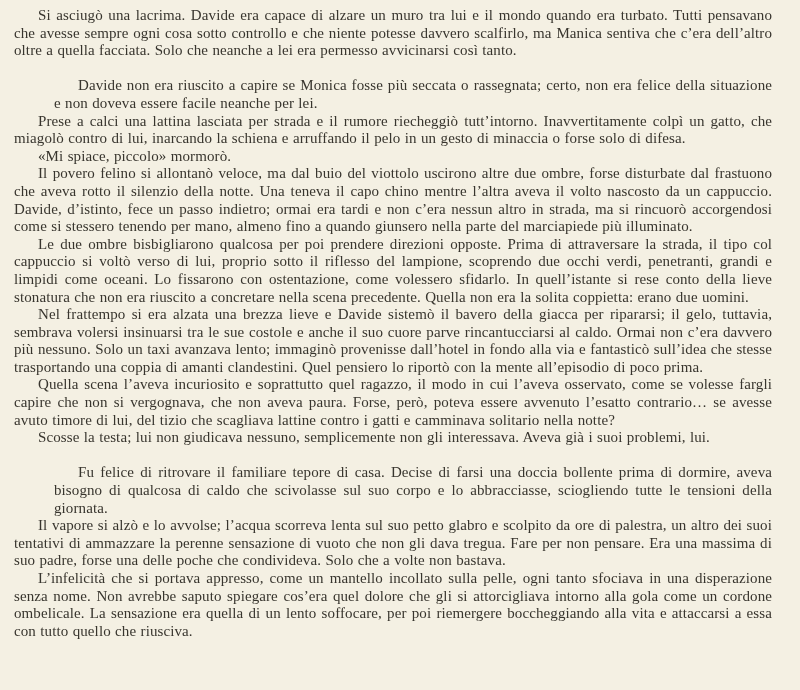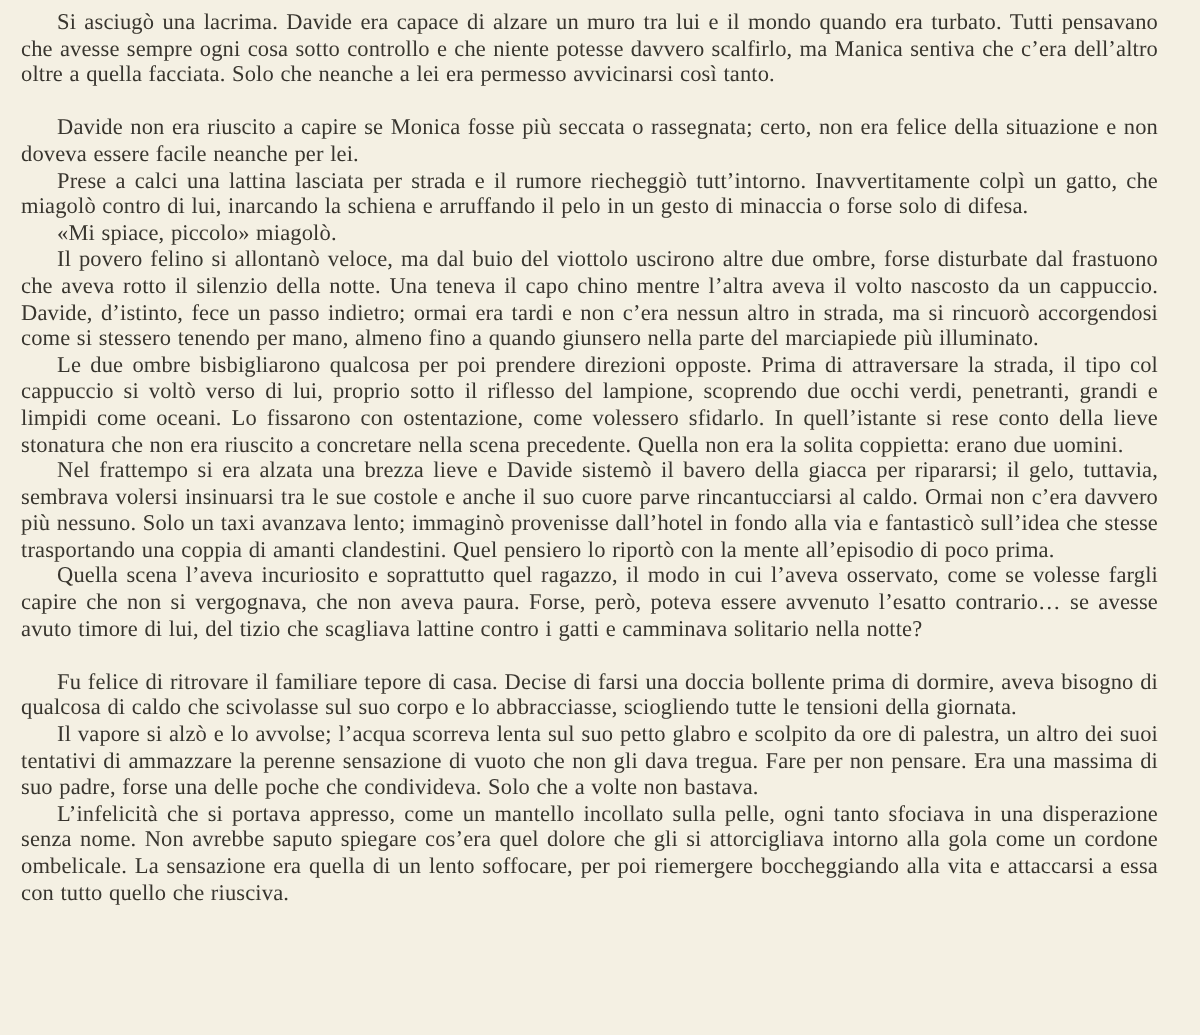--- a/index.html
+++ b/index.html
@@ -26,30 +26,32 @@
     line-height: 17.6px;
     text-align: justify;
     text-indent: 24px;
     letter-spacing: 0.1px;
     word-spacing: 0.5px;
     hyphens: none;
     -webkit-hyphens: none;
   }
   .gap-before {
     margin-top: 17.6px;
+    margin-left: 40px;
   }
 </style>
 </head>
 <body>
 
 <div class="page">
   <p class="para">Si asciugò una lacrima. Davide era capace di alzare un muro tra lui e il mondo quando era turbato. Tutti pensavano che avesse sempre ogni cosa sotto controllo e che niente potesse davvero scalfirlo, ma Manica sentiva che c’era dell’altro oltre a quella facciata. Solo che neanche a lei era permesso avvicinarsi così tanto.</p>
   <p class="para gap-before">Davide non era riuscito a capire se Monica fosse più seccata o rassegnata; certo, non era felice della situazione e non doveva essere facile neanche per lei.</p>
   <p class="para">Prese a calci una lattina lasciata per strada e il rumore riecheggiò tutt’intorno. Inavvertitamente colpì un gatto, che miagolò contro di lui, inarcando la schiena e arruffando il pelo in un gesto di minaccia o forse solo di difesa.</p>
-  <p class="para">«Mi spiace, piccolo» miagolò.</p>
+  <p class="para">«Mi spiace, piccolo» mormorò.</p>
   <p class="para">Il povero felino si allontanò veloce, ma dal buio del viottolo uscirono altre due ombre, forse disturbate dal frastuono che aveva rotto il silenzio della notte. Una teneva il capo chino mentre l’altra aveva il volto nascosto da un cappuccio. Davide, d’istinto, fece un passo indietro; ormai era tardi e non c’era nessun altro in strada, ma si rincuorò accorgendosi come si stessero tenendo per mano, almeno fino a quando giunsero nella parte del marciapiede più illuminato.</p>
   <p class="para">Le due ombre bisbigliarono qualcosa per poi prendere direzioni opposte. Prima di attraversare la strada, il tipo col cappuccio si voltò verso di lui, proprio sotto il riflesso del lampione, scoprendo due occhi verdi, penetranti, grandi e limpidi come oceani. Lo fissarono con ostentazione, come volessero sfidarlo. In quell’istante si rese conto della lieve stonatura che non era riuscito a concretare nella scena precedente. Quella non era la solita coppietta: erano due uomini.</p>
   <p class="para">Nel frattempo si era alzata una brezza lieve e Davide sistemò il bavero della giacca per ripararsi; il gelo, tuttavia, sembrava volersi insinuarsi tra le sue costole e anche il suo cuore parve rincantucciarsi al caldo. Ormai non c’era davvero più nessuno. Solo un taxi avanzava lento; immaginò provenisse dall’hotel in fondo alla via e fantasticò sull’idea che stesse trasportando una coppia di amanti clandestini. Quel pensiero lo riportò con la mente all’episodio di poco prima.</p>
   <p class="para">Quella scena l’aveva incuriosito e soprattutto quel ragazzo, il modo in cui l’aveva osservato, come se volesse fargli capire che non si vergognava, che non aveva paura. Forse, però, poteva essere avvenuto l’esatto contrario… se avesse avuto timore di lui, del tizio che scagliava lattine contro i gatti e camminava solitario nella notte?</p>
+  <p class="para">Scosse la testa; lui non giudicava nessuno, semplicemente non gli interessava. Aveva già i suoi problemi, lui.</p>
   <p class="para gap-before">Fu felice di ritrovare il familiare tepore di casa. Decise di farsi una doccia bollente prima di dormire, aveva bisogno di qualcosa di caldo che scivolasse sul suo corpo e lo abbracciasse, sciogliendo tutte le tensioni della giornata.</p>
   <p class="para">Il vapore si alzò e lo avvolse; l’acqua scorreva lenta sul suo petto glabro e scolpito da ore di palestra, un altro dei suoi tentativi di ammazzare la perenne sensazione di vuoto che non gli dava tregua. Fare per non pensare. Era una massima di suo padre, forse una delle poche che condivideva. Solo che a volte non bastava.</p>
   <p class="para">L’infelicità che si portava appresso, come un mantello incollato sulla pelle, ogni tanto sfociava in una disperazione senza nome. Non avrebbe saputo spiegare cos’era quel dolore che gli si attorcigliava intorno alla gola come un cordone ombelicale. La sensazione era quella di un lento soffocare, per poi riemergere boccheggiando alla vita e attaccarsi a essa con tutto quello che riusciva.</p>
 </div>
 
 </body></html>

